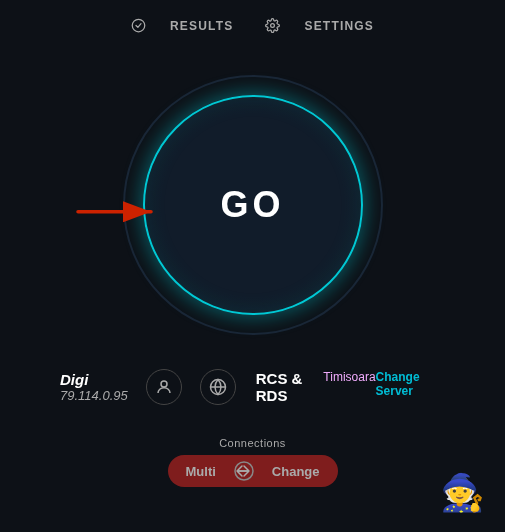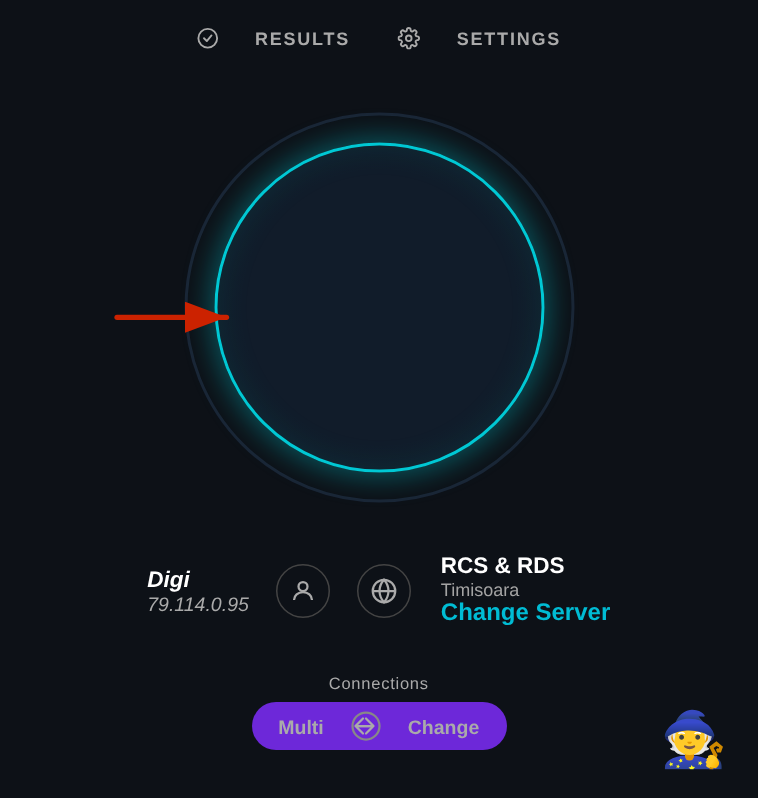--- a/index.html
+++ b/index.html
@@ -135,38 +135,38 @@
       border: 1.5px solid #444;
       display: flex;
       align-items: center;
       justify-content: center;
       color: #aaa;
       flex-shrink: 0;
     }
 
     .info-right {
       display: flex;
-      flex-direction: column;
+      flex-direction: row;
       align-items: flex-start;
       margin-left: 2px;
     }
 
     .info-right .server-name {
       font-size: 15px;
       font-weight: 700;
       color: #fff;
     }
 
     .info-right .server-city {
       font-size: 12px;
-      color: #a3a3a3;
+      color: #f0abfc;
     }
 
     .info-right .change-server {
-      font-size: 16px;
+      font-size: 12px;
       color: #00bcd4;
       font-weight: 600;
       cursor: pointer;
     }
 
     
     .connections-section {
       display: flex;
       flex-direction: column;
       align-items: center;
@@ -177,21 +177,21 @@
       font-size: 11px;
       color: #aaa;
       letter-spacing: 0.5px;
       margin-bottom: 6px;
     }
 
     .connections-toggle {
       display: flex;
       align-items: center;
       gap: 14px;
-      background: #6d28d9;
+      background: #7f1d1d;
       border-radius: 24px;
       padding: 6px 18px;
     }
 
     .conn-option {
       font-size: 13px;
       font-weight: 600;
       color: #aaa;
       cursor: pointer;
     }
@@ -238,20 +238,21 @@
         <marker id="arrowhead" markerWidth="8" markerHeight="6" refX="8" refY="3" orient="auto">
           <polygon points="0 0, 8 3, 0 6" fill="#cc2200"></polygon>
         </marker>
       </defs>
       <line x1="5" y1="20" x2="78" y2="20" stroke="#cc2200" stroke-width="3.5" marker-end="url(#arrowhead)" stroke-linecap="round"></line>
     </svg>
   </div>
 
   <div class="outer-circle"></div>
   <div class="inner-glow-circle"></div>
+  <div class="go-button">GO</div>
 </div>
 
 <div class="info-row">
   <div class="info-left">
     <span class="isp-name">Digi</span>
     <span class="ip-addr">79.114.0.95</span>
   </div>
 
   <div class="icon-circle">
     <svg width="18" height="18" viewBox="0 0 24 24" fill="none" stroke="#aaa" stroke-width="2">

